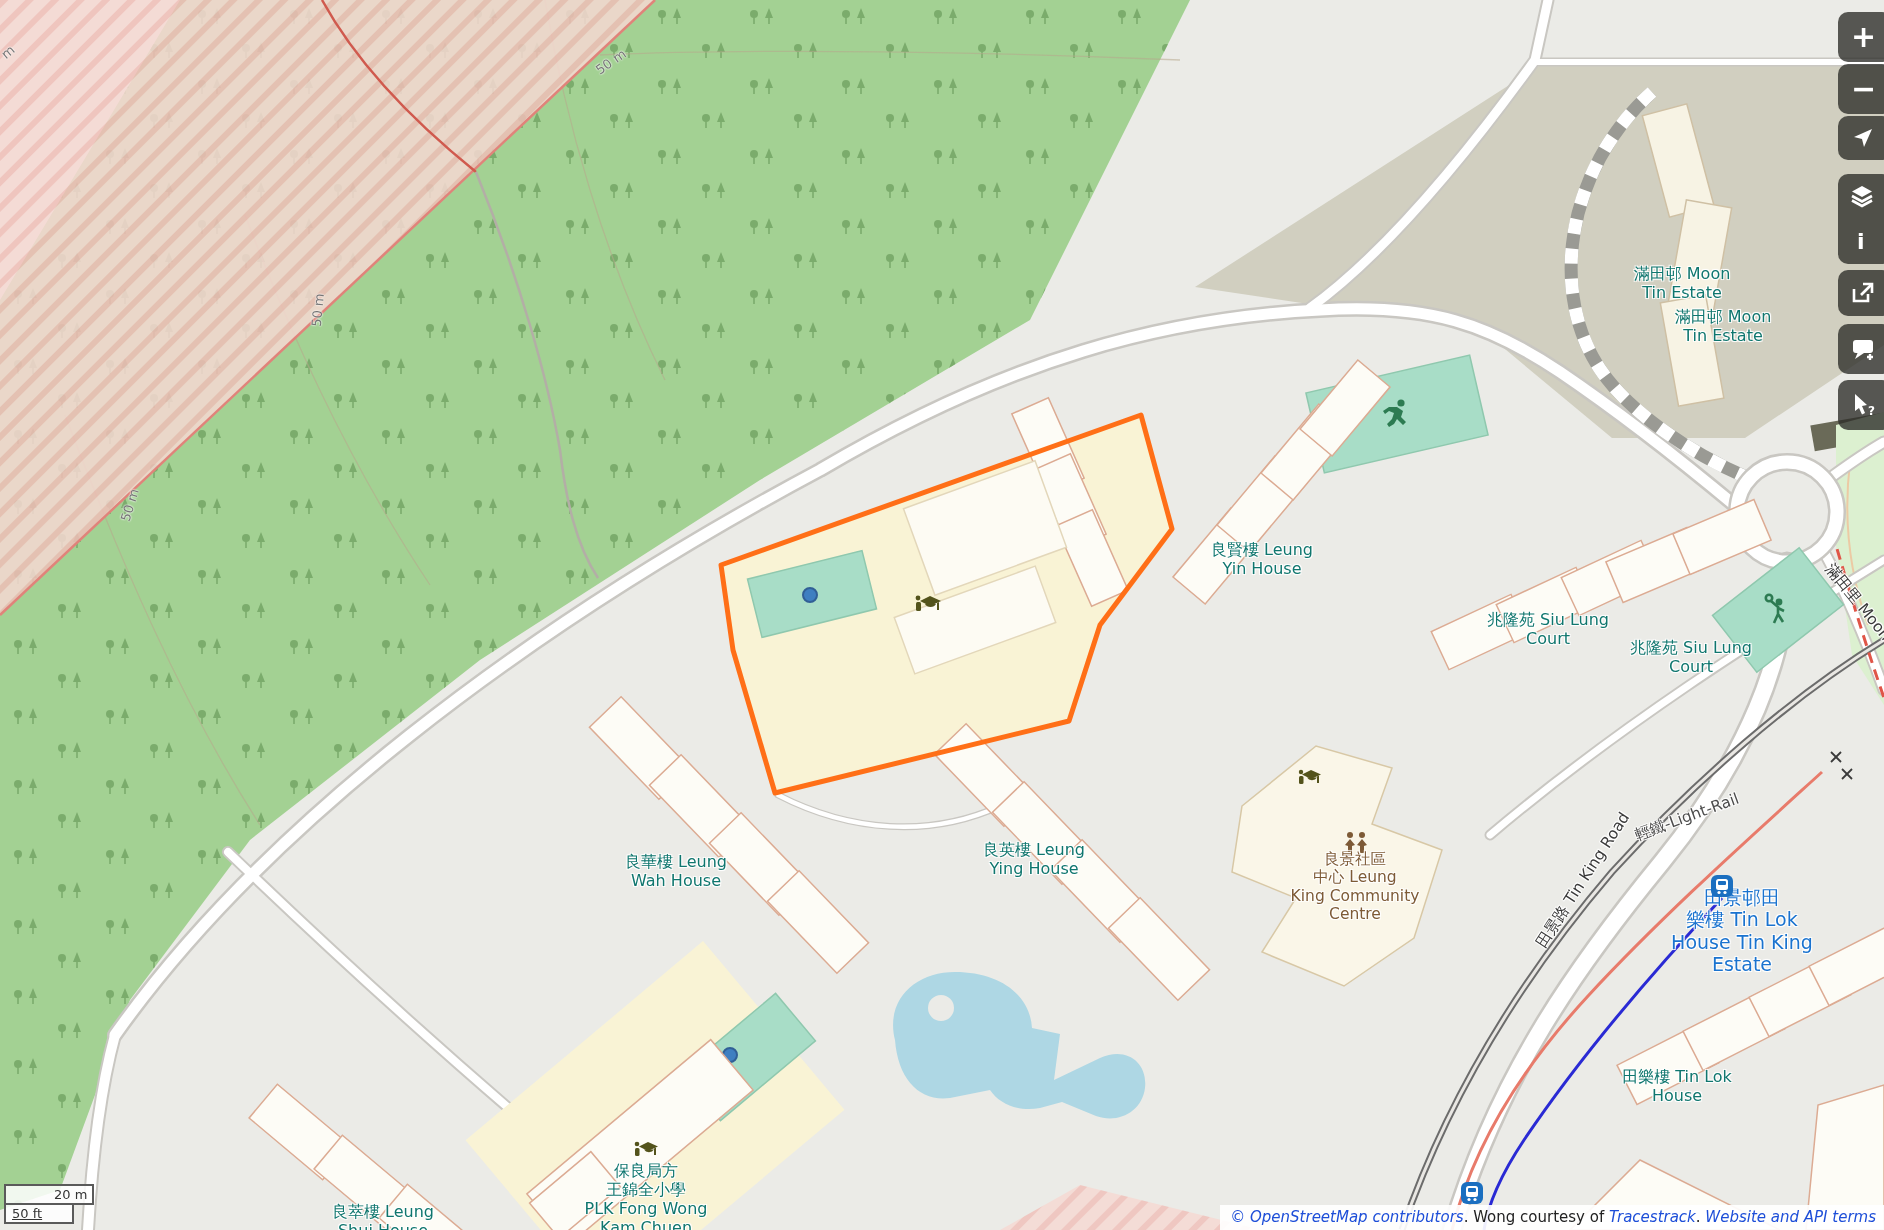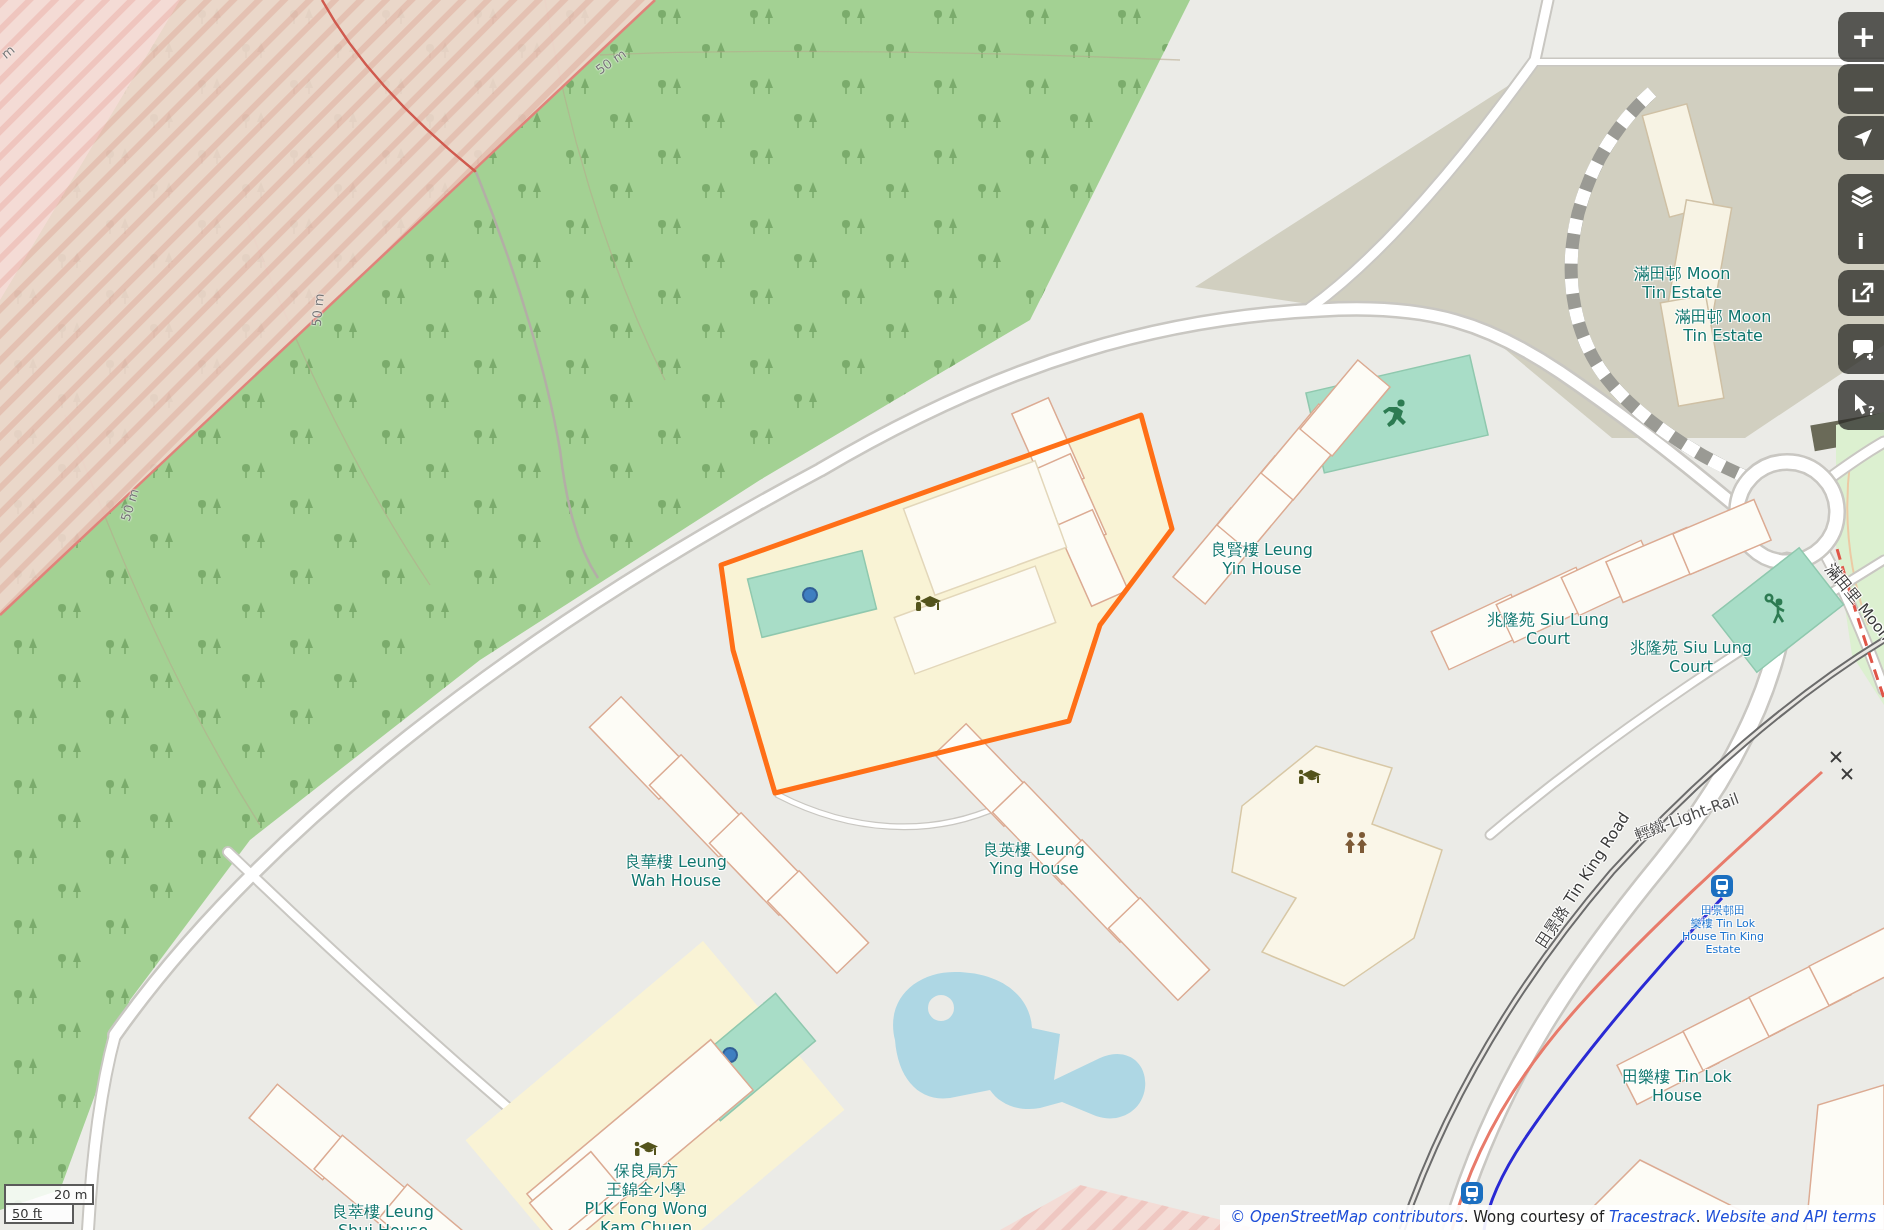--- a/index.html
+++ b/index.html
@@ -4,21 +4,21 @@
 <style>
   html,body{margin:0;padding:0;background:#ebebe7;}
   .map{position:relative;width:1884px;height:1230px;overflow:hidden;background:#ebebe7;
        font-family:"DejaVu Sans",sans-serif;}
   .map svg.base{position:absolute;left:0;top:0;}
   .lbl{position:absolute;text-align:center;font-size:16px;line-height:1.18;color:#0f766e;
        white-space:pre-line;pointer-events:none;
        text-shadow:-1px -1px 0 rgba(255,255,255,.85),1px -1px 0 rgba(255,255,255,.85),
                    -1px 1px 0 rgba(255,255,255,.85),1px 1px 0 rgba(255,255,255,.85),0 0 3px #fff;}
   .lbl.big{font-size:17px;}
-  .lbl.blue{color:#1a73cf;font-size:11px;}
+  .lbl.blue{color:#1a73cf;font-size:19px;margin-left:19px;}
   .lbl.brown{color:#7d5a36;font-size:15.5px;}
   .lbl.road{font-size:15.5px;color:#3a3a3a;white-space:nowrap;}
   .lbl.rail{font-size:15.5px;color:#4d4d4d;white-space:nowrap;}
   .lbl.contour{font-size:13px;color:#767676;white-space:nowrap;text-shadow:0 0 2px #fff,0 0 2px #fff;}
   
   .ctrl{position:absolute;right:-8px;width:54px;background:rgba(44,44,40,.78);
         border-radius:10px;color:#fff;display:flex;align-items:center;cursor:pointer;}
   .ctrl .ic{margin-left:11px;display:flex;align-items:center;justify-content:center;width:28px;height:28px;}
   .ctrl .txt{font-size:30px;font-weight:bold;line-height:1;margin-left:13px;}
   .ctrl-grp{position:absolute;right:-8px;width:54px;background:rgba(44,44,40,.78);
@@ -254,20 +254,24 @@
   <div class="lbl" style="left:1262px;top:560px;transform:translate(-50%,-50%);">良賢樓 Leung
 Yin House</div>
   <div class="lbl" style="left:1548px;top:630px;transform:translate(-50%,-50%);">兆隆苑 Siu Lung
 Court</div>
   <div class="lbl" style="left:1691px;top:658px;transform:translate(-50%,-50%);">兆隆苑 Siu Lung
 Court</div>
   <div class="lbl" style="left:676px;top:860px;transform:translate(-50%,-50%);margin-top:12px;">良華樓 Leung
 Wah House</div>
   <div class="lbl" style="left:1034px;top:860px;transform:translate(-50%,-50%);">良英樓 Leung
 Ying House</div>
+  <div class="lbl brown" style="left:1355px;top:887px;transform:translate(-50%,-50%);">良景社區
+中心 Leung
+King Community
+Centre</div>
   <div class="lbl" style="left:646px;top:1200px;transform:translate(-50%,-50%);">保良局方
 王錦全小學
 PLK Fong Wong
 Kam Chuen</div>
   <div class="lbl" style="left:383px;top:1222px;transform:translate(-50%,-50%);">良萃樓 Leung
 Shui House</div>
   <div class="lbl" style="left:1677px;top:1087px;transform:translate(-50%,-50%);">田樂樓 Tin Lok
 House</div>
   <div class="lbl blue" style="left:1723px;top:931px;transform:translate(-50%,-50%);">田景邨田
 樂樓 Tin Lok

